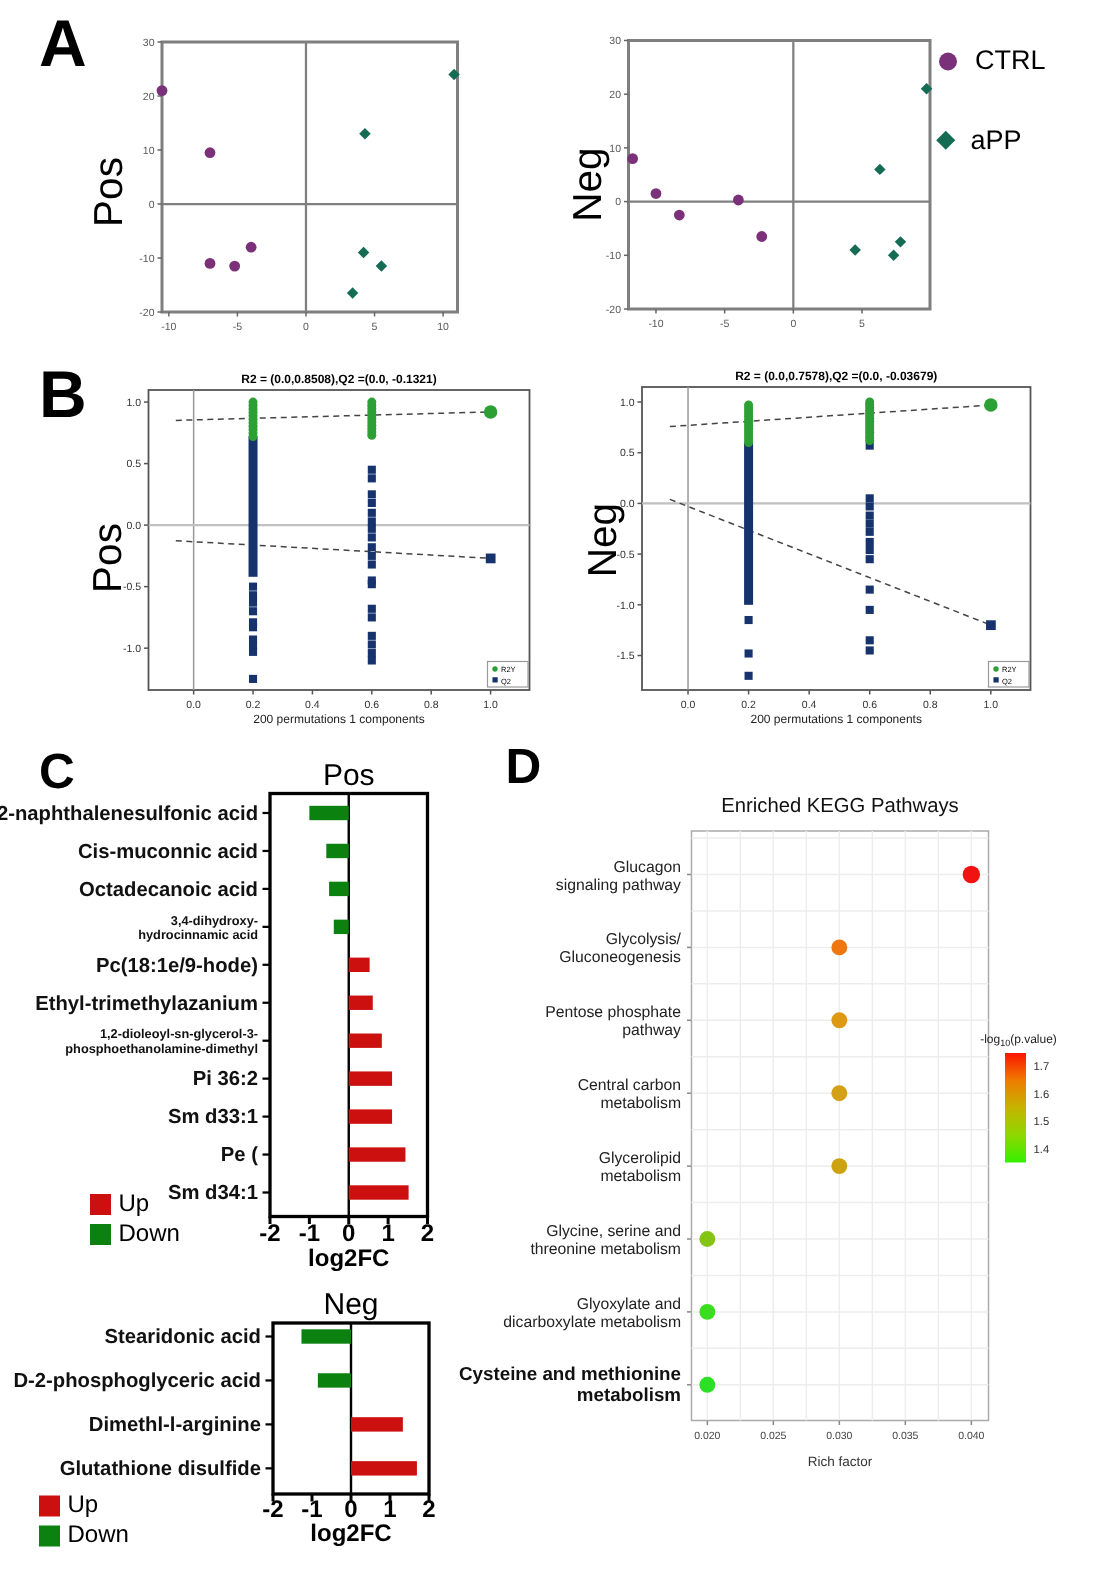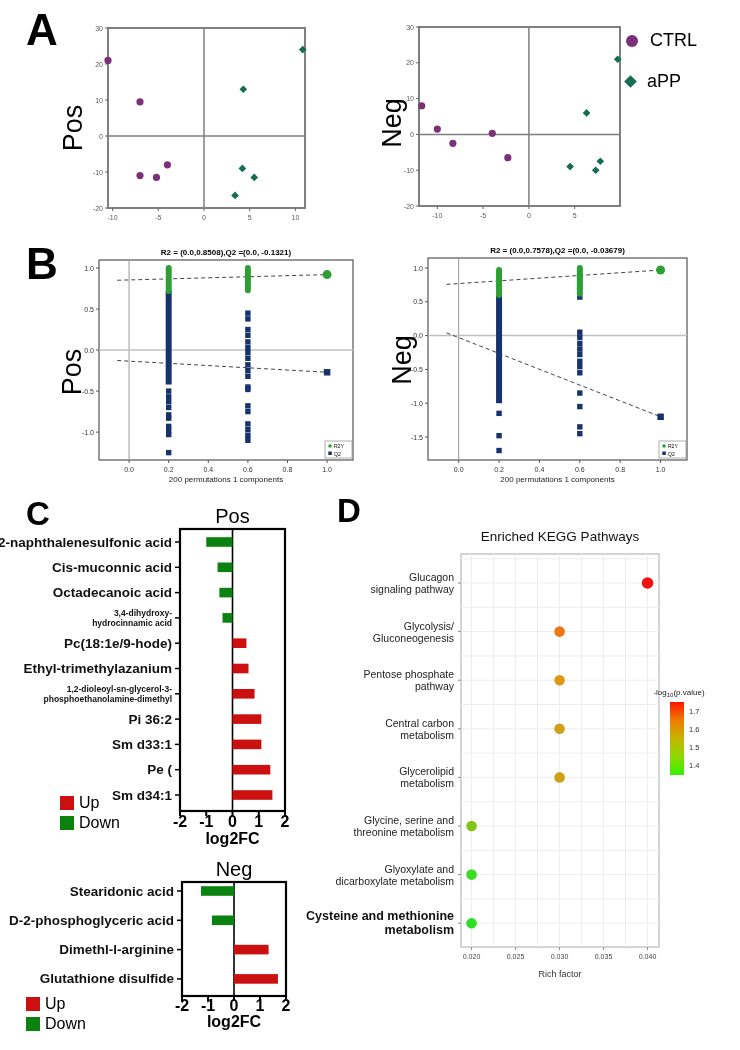--- a/index.html
+++ b/index.html
@@ -2,21 +2,21 @@
 <html><head>
 <meta charset="utf-8">
 <style>
   html,body{margin:0;padding:0;background:#fff;}
   body{width:740px;height:1050px;position:relative;font-family:"Liberation Sans",sans-serif;}
   #fig{position:absolute;left:0;top:0;width:740px;height:1050px;background:#fff;}
   .panel-letter{position:absolute;font-weight:bold;color:#000;line-height:1;}
   .pl-big{font-size:44px;}
   .pl-mid{font-size:33px;}
   .ylab{position:absolute;font-size:27px;color:#000;transform:translate(-50%,-50%) rotate(-90deg);white-space:nowrap;}
-  .grouplegend{position:absolute;left:626px;top:30px;display:flex;flex-direction:column;gap:20px;}
+  .grouplegend{position:absolute;left:626px;top:30px;display:flex;flex-direction:column;gap:32px;}
   .grouplegend .row{display:flex;align-items:center;gap:12px;font-size:18px;color:#000;}
   .mk-circle{width:12px;height:12px;border-radius:50%;display:inline-block;}
   .mk-diamond{width:9px;height:9px;display:inline-block;transform:rotate(45deg);}
   .barlegend{position:absolute;display:flex;flex-direction:column;gap:2px;text-align:center;}
   .barlegend .row{display:flex;align-items:center;gap:5px;font-size:16px;color:#000;height:18px;}
   .sw{width:14px;height:14px;display:inline-block;}
   svg{position:absolute;overflow:visible;}
   svg text{font-family:"Liberation Sans",sans-serif;}
 </style>
 </head>

